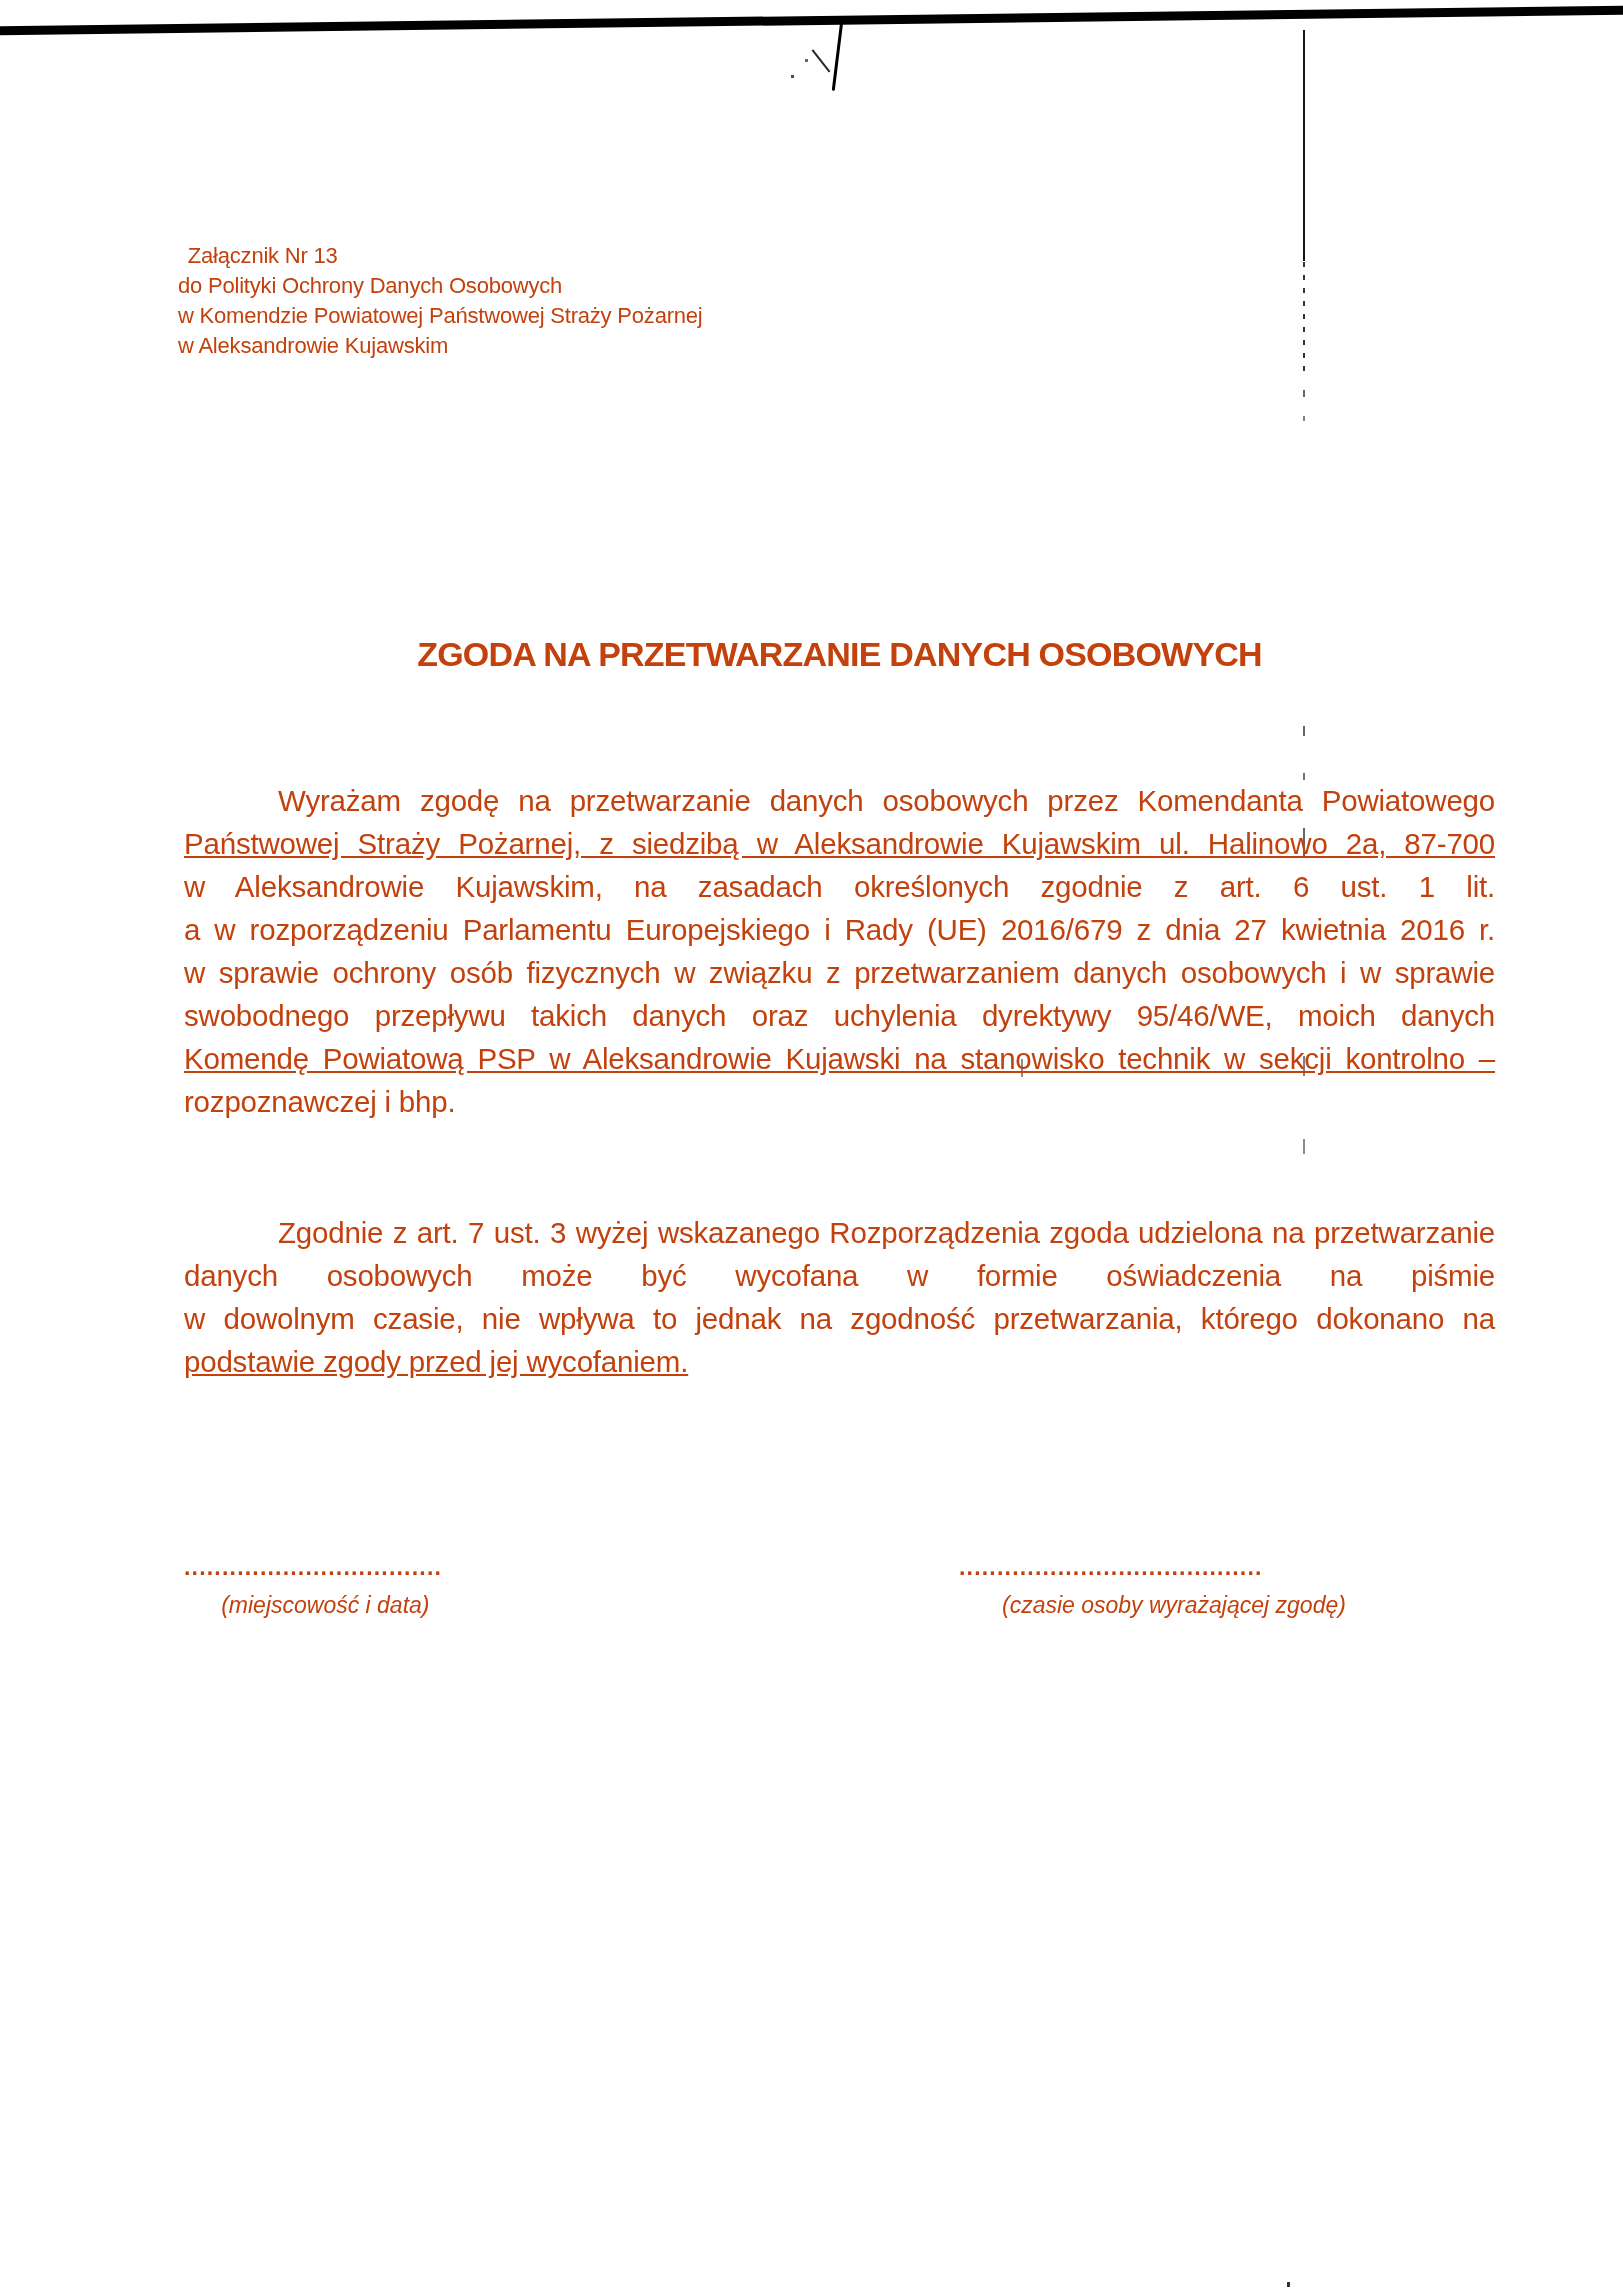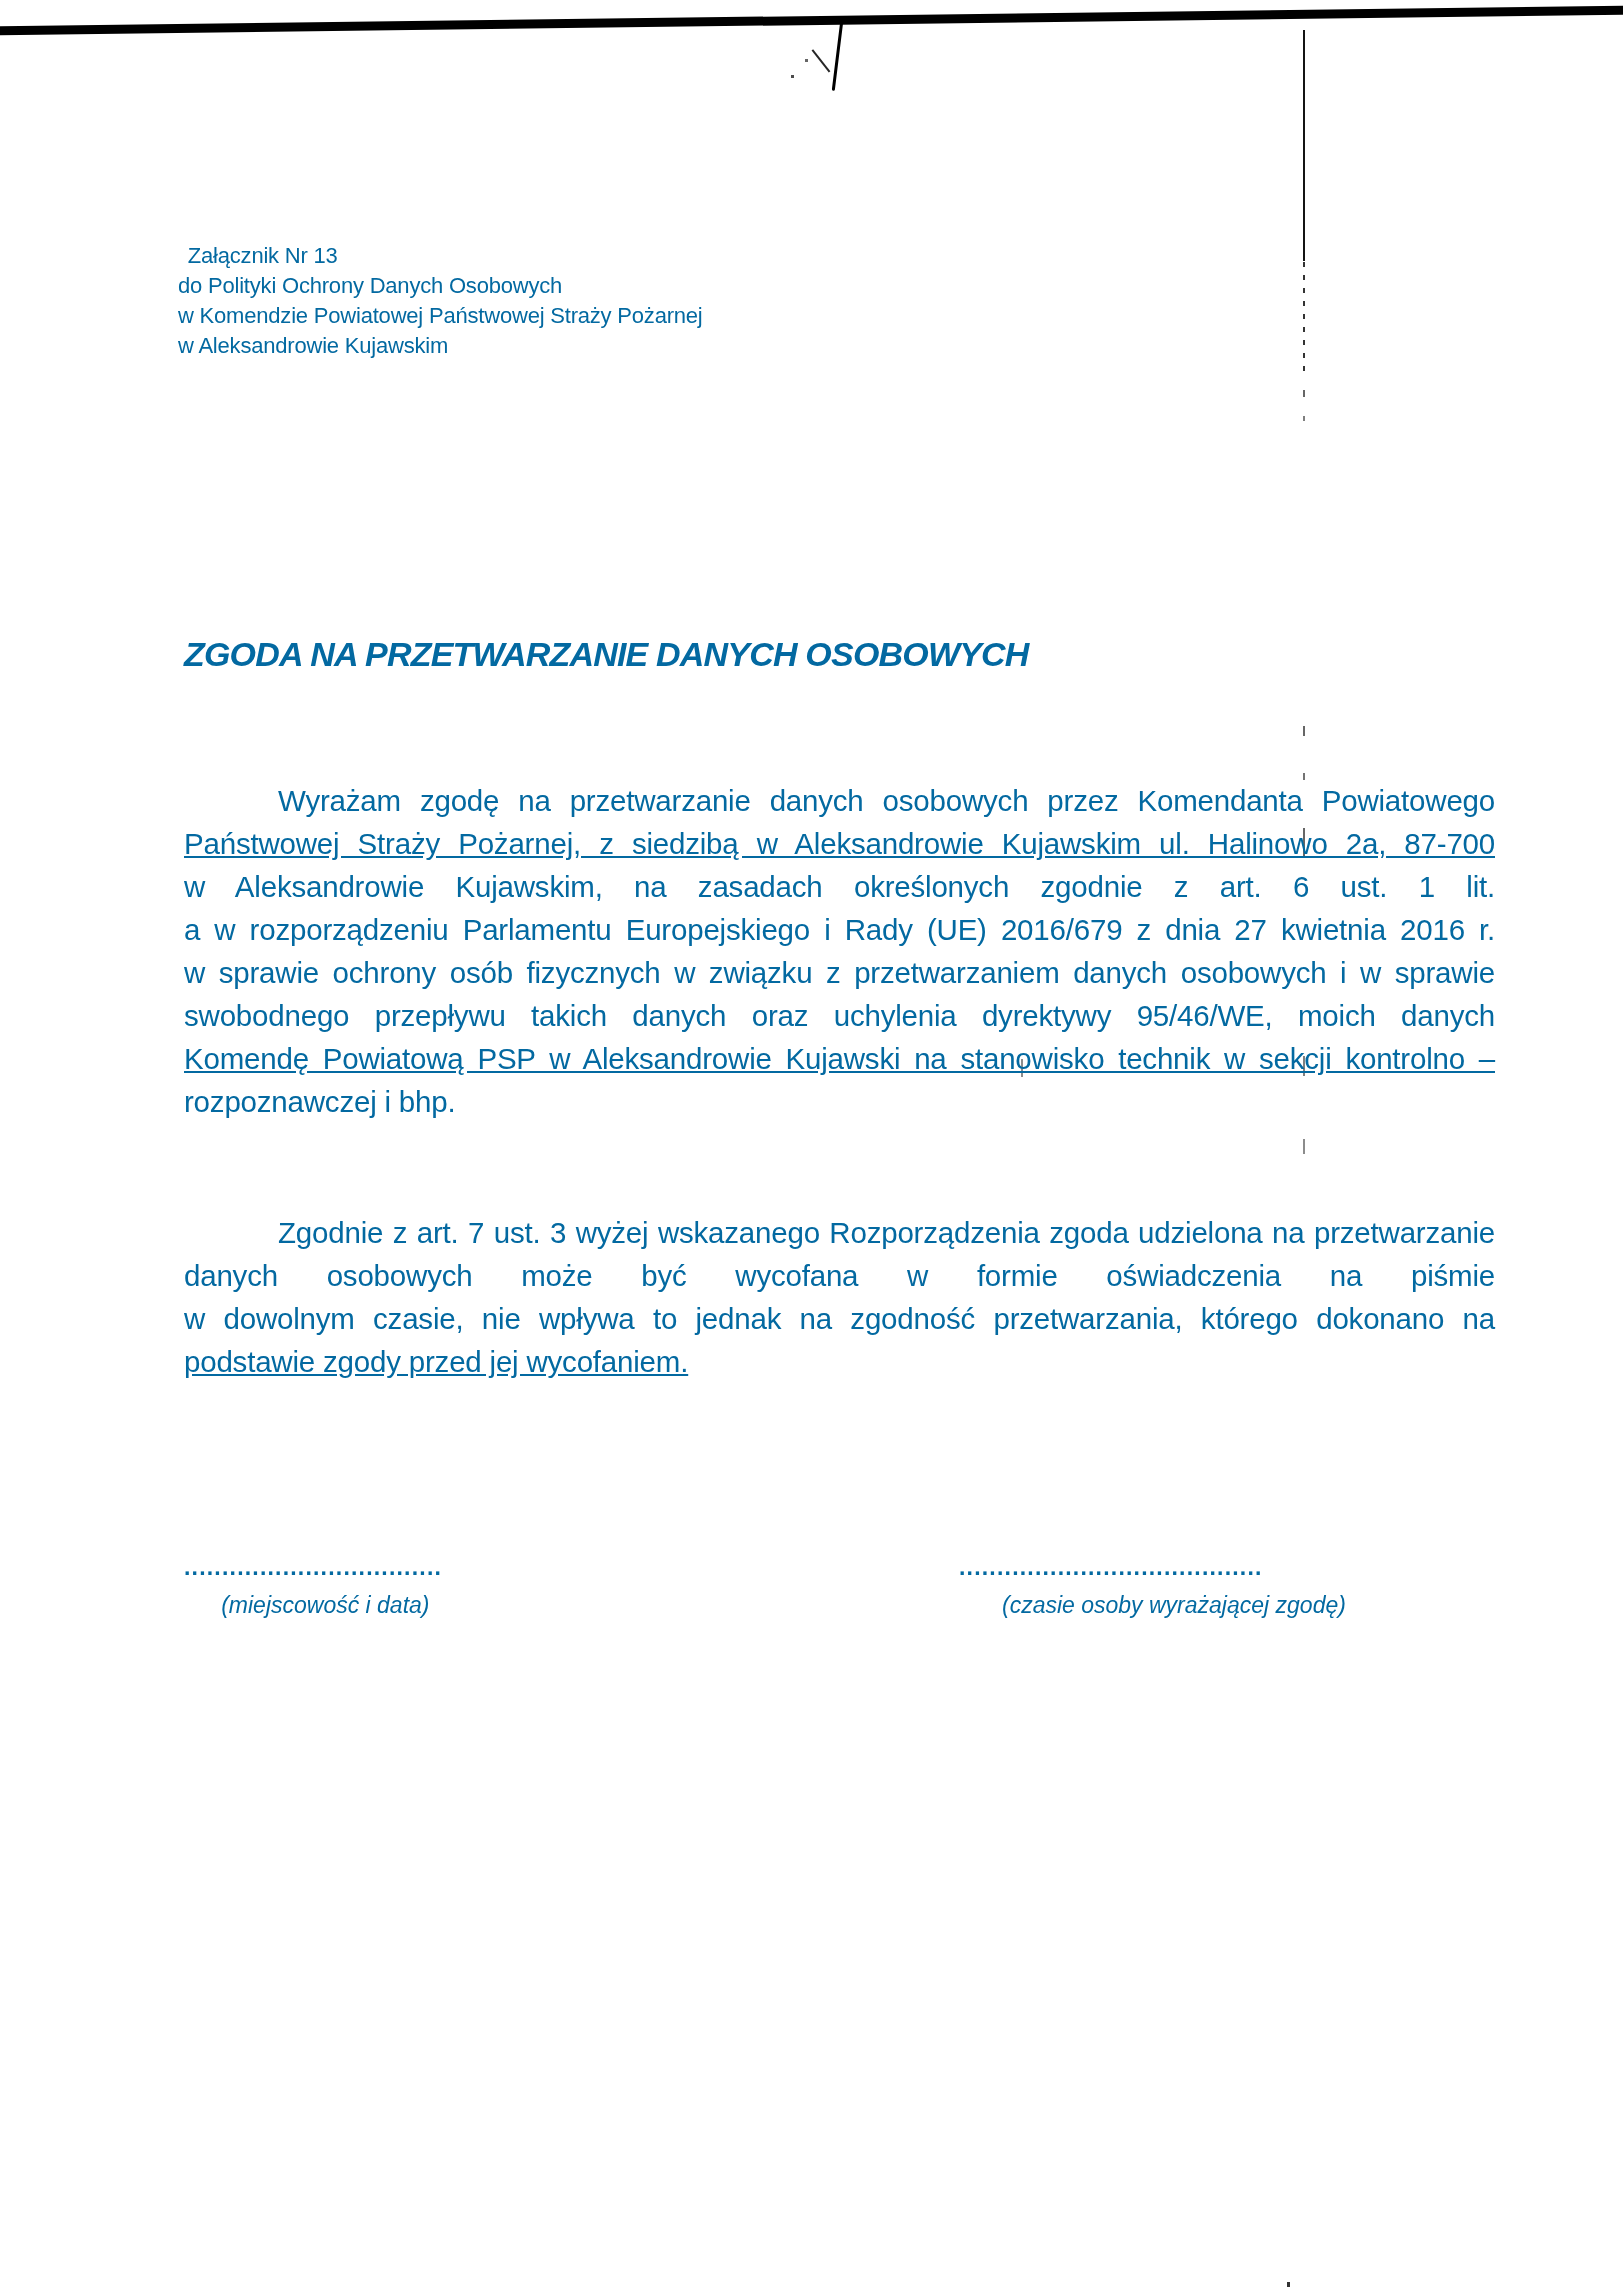--- a/index.html
+++ b/index.html
@@ -2,21 +2,21 @@
 <html lang="pl" style="font-size:13px"><head>
 <meta charset="utf-8">
 <style>
   html,body{margin:0;padding:0;background:#e8e8e8;}
   .page{
     position:relative;
     width:1624px;height:2295px;
     background:#ffffff;
     overflow:hidden;
     font-family:"Liberation Sans", sans-serif;
-    color:#0369a1;
+    color:#c2410c;
   }
   
   .top-edge{
     position:absolute;left:-9.8px;right:-9.8px;top:15.5px;height:9px;
     background:#000;transform:rotate(-0.72deg);
   }
   .pen-scratch-v{
     position:absolute;left:836px;top:21px;width:2.5px;height:70px;
     background:#000;transform:rotate(7deg);border-radius:1.6px;
   }
@@ -44,23 +44,22 @@
   .crease.d9{left:1287px;top:2282px;height:4.9px;width:2.5px;opacity:.8;}
   
   .attachment-note{
     position:absolute;left:178px;top:241px;
     font-size:22px;line-height:30px;letter-spacing:-0.2px;
   }
   .attachment-note .ln.first{padding-left:9.8px;}
   
   .doc-title{
     position:absolute;left:184px;top:634px;width:1311px;
-    font-size:34px;line-height:41px;font-weight:700;
+    text-align:center;font-size:34px;line-height:41px;font-weight:700;
     letter-spacing:-0.8px;
-    font-style:italic;
   }
   
   .para{
     position:absolute;left:184px;width:1311px;
     font-size:29.5px;line-height:43px;letter-spacing:-0.2px;
   }
   .para.p1{top:779px;}
   .para.p2{top:1211px;}
   .para .ln{
     text-align:justify;text-align-last:justify;

